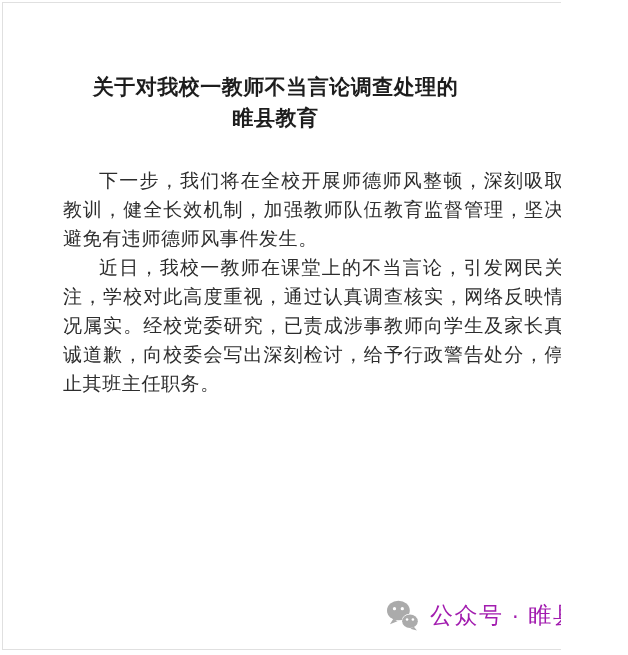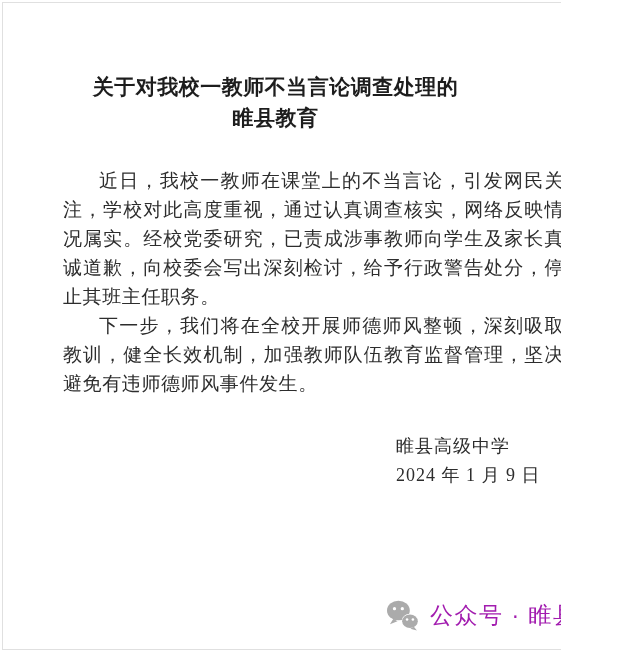--- a/index.html
+++ b/index.html
@@ -74,28 +74,24 @@
 <div class="canvas">
 
   <div class="frame"></div>
 
   <h1 class="title">
     <span>关于对我校一教师不当言论调查处理的</span>
     <span>睢县教育</span>
   </h1>
 
   <div class="docbody">
+    <p>下一步，我们将在全校开展师德师风整顿，深刻吸取教训，健全长效机制，加强教师队伍教育监督管理，坚决避免有违师德师风事件发生。</p>
     <p>近日，我校一教师在课堂上的不当言论，引发网民关注，学校对此高度重视，通过认真调查核实，网络反映情况属实。经校党委研究，已责成涉事教师向学生及家长真诚道歉，向校委会写出深刻检讨，给予行政警告处分，停止其班主任职务。</p>
-    <p>下一步，我们将在全校开展师德师风整顿，深刻吸取教训，健全长效机制，加强教师队伍教育监督管理，坚决避免有违师德师风事件发生。</p>
   </div>
 
-  <div class="sign">
-    <div>睢县高级中学</div>
-    <div>2024 年 1 月 9 日</div>
-  </div>
 
   <div class="watermark">
     <span class="icon">
       <svg width="33" height="31" viewBox="0 0 36 34" xmlns="http://www.w3.org/2000/svg">
         <ellipse cx="13.5" cy="11.5" rx="12.5" ry="10.8" fill="#ababab"></ellipse>
         <path d="M8 20.5 L4.2 26.5 L12.5 23.2 Z" fill="#ababab"></path>
         <circle cx="9.2" cy="9.5" r="1.8" fill="#ffffff"></circle>
         <circle cx="17.8" cy="9.5" r="1.8" fill="#ffffff"></circle>
         <ellipse cx="26.2" cy="23.2" rx="9.3" ry="8" fill="#ffffff"></ellipse>
         <ellipse cx="26.2" cy="23.2" rx="8.6" ry="7.4" fill="#ababab"></ellipse>

